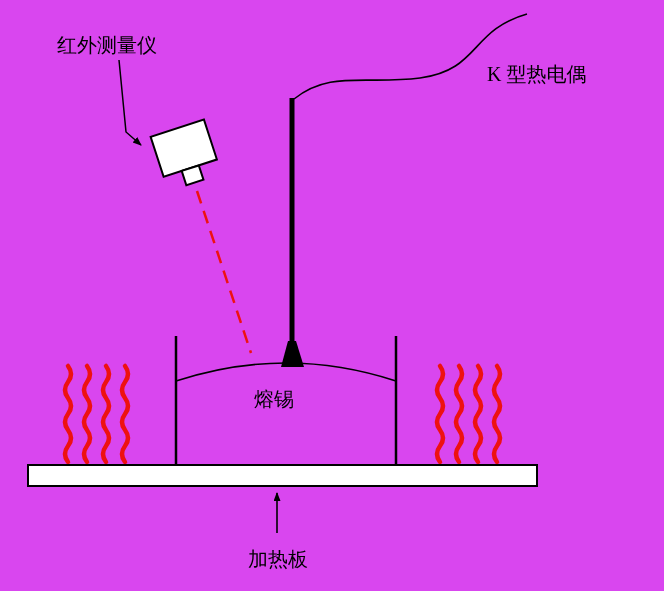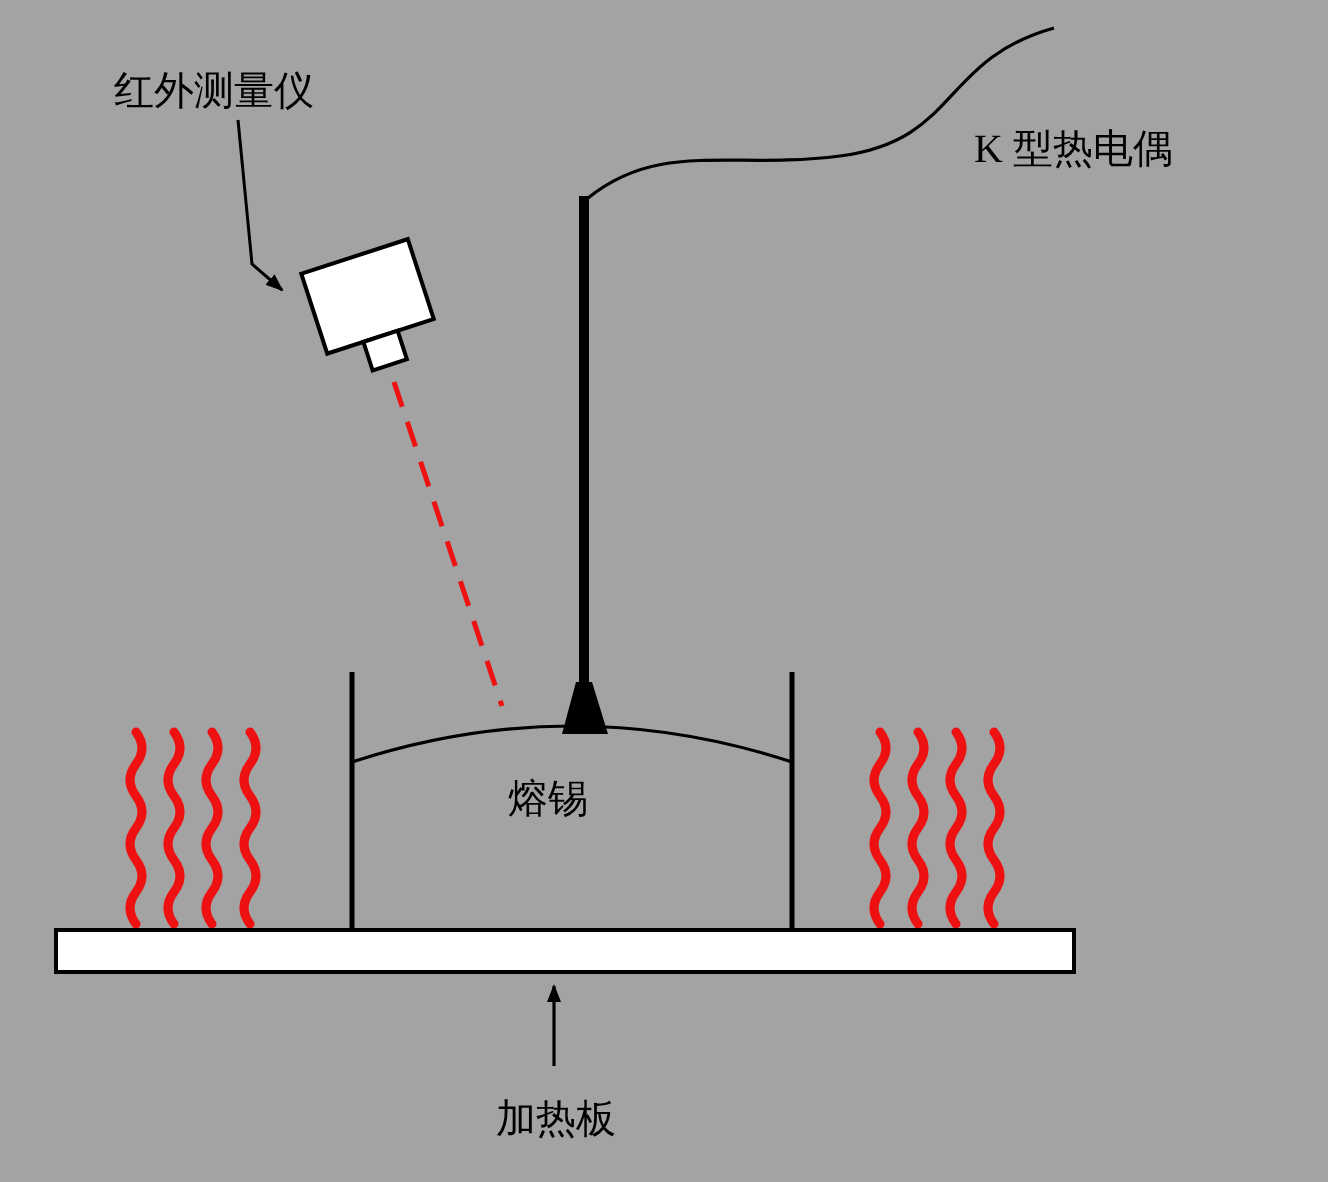--- a/index.html
+++ b/index.html
@@ -5,21 +5,21 @@
   html, body {
     margin: 0;
     padding: 0;
     background: #ffffff;
     font-family: "Liberation Serif", "DejaVu Serif", serif;
   }
   .canvas {
     position: relative;
     width: 664px;
     height: 591px;
-    background: #a3a3a3;
+    background: #d946ef;
     overflow: hidden;
   }
   svg text {
     font-family: "Liberation Serif", "DejaVu Serif", serif;
     fill: #000000;
   }
 </style>
 </head>
 <body>
 

